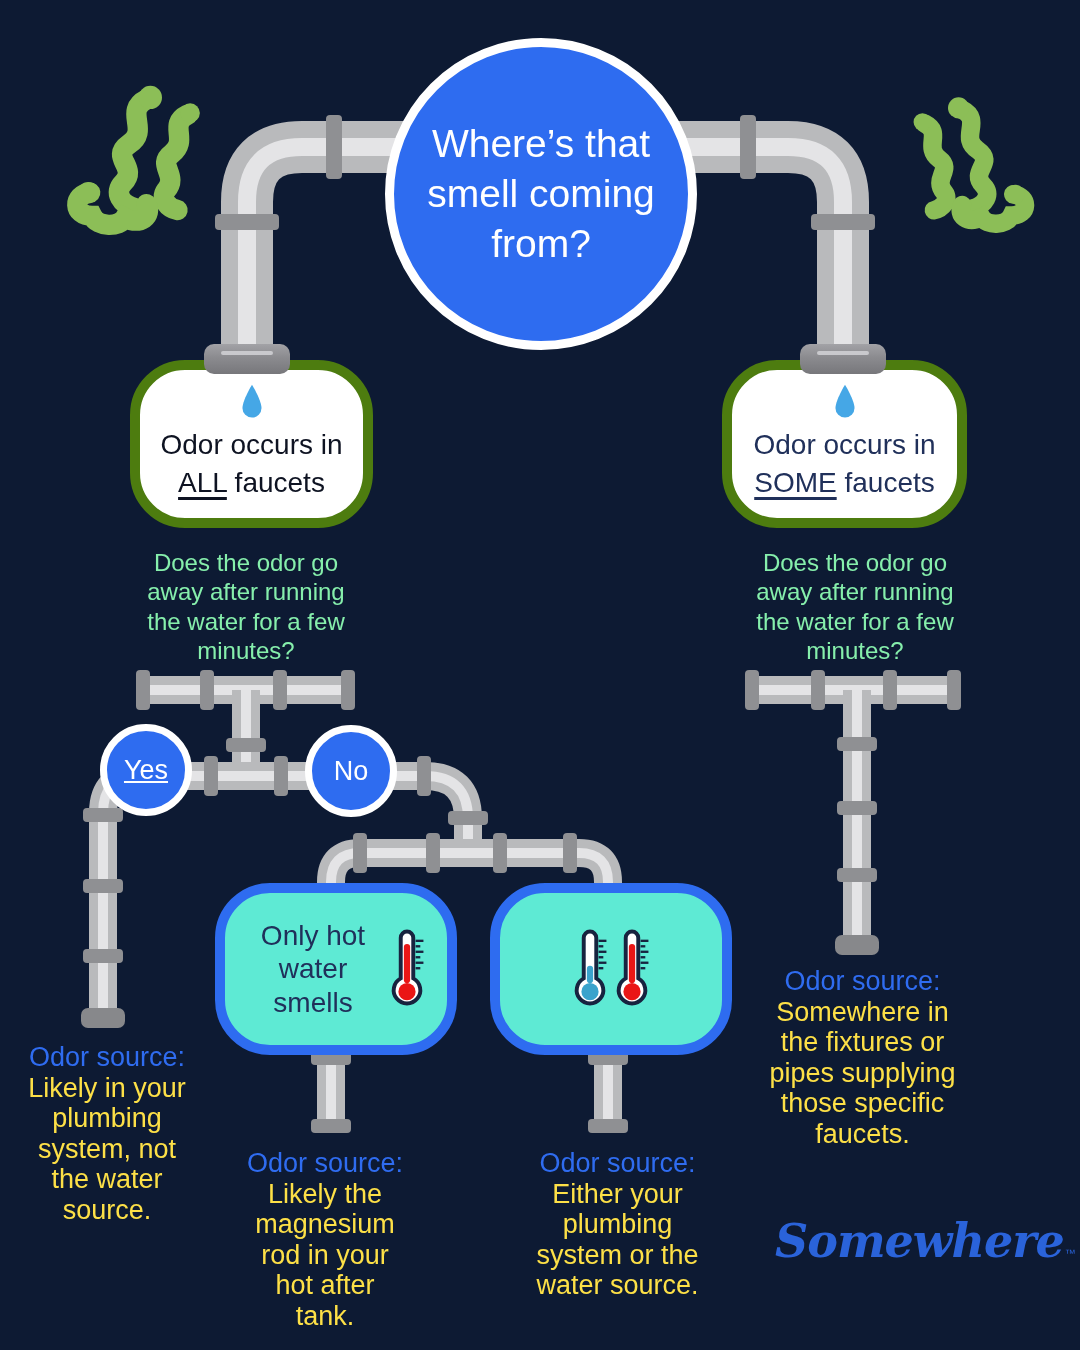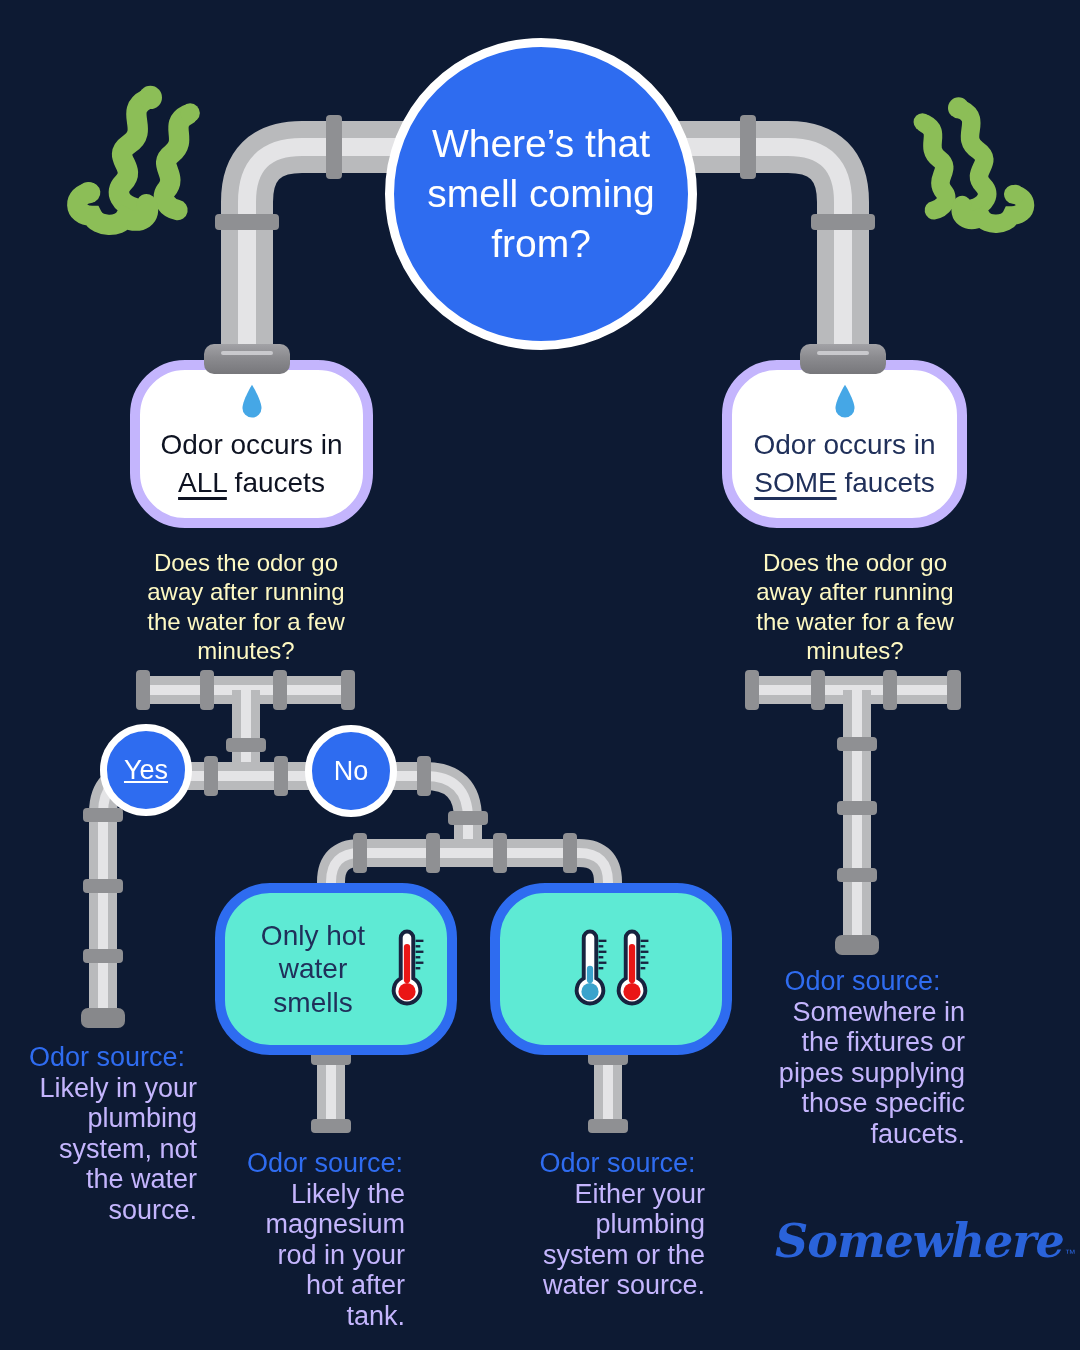--- a/index.html
+++ b/index.html
@@ -22,40 +22,40 @@
     background:#2e6cf0;border:9px solid #ffffff;box-sizing:border-box;
     display:flex;align-items:center;justify-content:center;z-index:3;
   }
   .title-circle .t{
     width:272px;text-align:center;color:#ffffff;font-size:39px;
     font-weight:500;line-height:1.28;
   }
 
   
   .node{
-    background:#ffffff;border:10px solid #c4b5fd;border-radius:55px;
+    background:#ffffff;border:10px solid #4d7c0f;border-radius:55px;
     box-sizing:border-box;z-index:2;display:flex;flex-direction:column;
     align-items:center;justify-content:flex-start;
   }
   .node-all{left:130px;top:360px;width:243px;height:168px;}
   .node-some{left:722px;top:360px;width:245px;height:168px;}
   .node .drop{margin-top:12px;}
   .node .label{font-size:28px;font-weight:500;line-height:1.35;text-align:center;margin-top:4px;}
   .node-all .label{color:#0e1322;}
   .node-some .label{color:#20305a;}
   .label .em{text-decoration:underline;text-decoration-thickness:3px;text-underline-offset:5px;}
 
   .faucet-cap{
     width:86px;height:30px;border-radius:10px;z-index:6;
     background:linear-gradient(#a2a2a6 0%,#8b8b8f 45%,#77777b 100%);
   }
   .faucet-cap::after{content:"";display:block;margin:7px auto 0;width:52px;height:4px;border-radius:2px;background:#c9c9cd;}
 
   .question{
-    color:#fef9c3;font-size:24px;font-weight:500;line-height:1.22;
+    color:#86efac;font-size:24px;font-weight:500;line-height:1.22;
     text-align:center;z-index:2;
   }
   .q-left{left:131px;top:548px;width:230px;}
   .q-right{left:740px;top:548px;width:230px;}
 
   .decision{
     width:92px;height:92px;border-radius:50%;background:#2e6cf0;
     border:7px solid #ffffff;box-sizing:border-box;z-index:4;
     display:flex;align-items:center;justify-content:center;
     color:#ffffff;font-size:27px;font-weight:500;
@@ -69,21 +69,21 @@
   }
   .node-hot{left:215px;top:883px;width:242px;height:172px;}
   .node-both{left:490px;top:883px;width:242px;height:172px;gap:6px;}
   .node2 .label{font-weight:500;color:#20305a;text-align:center;line-height:1.18;}
   .node-hot .label{font-size:28px;width:132px;}
   .node-both .label{font-size:24px;width:104px;}
   .thermo{width:36px;height:86px;flex:0 0 auto;}
 
   .result{z-index:2;text-align:center;font-weight:500;font-size:27px;line-height:1.13;}
   .result .rlabel{color:#2f6cf0;}
-  .result .rbody{color:#c4b5fd;text-align:right;}
+  .result .rbody{color:#fde047;}
   .res-yes{left:17px;top:1042px;width:180px;}
   .res-hot{left:245px;top:1148px;width:160px;}
   .res-both{left:530px;top:1148px;width:175px;}
   .res-some{left:760px;top:966px;width:205px;}
 
   .smell{z-index:1;}
   .smell-left{left:63px;top:80px;width:165px;height:165px;}
   .smell-right{left:888px;top:92px;width:150px;height:150px;transform:scaleX(-1);}
 
   .logo{left:775px;top:1214px;width:290px;height:70px;z-index:2;display:flex;align-items:baseline;}

